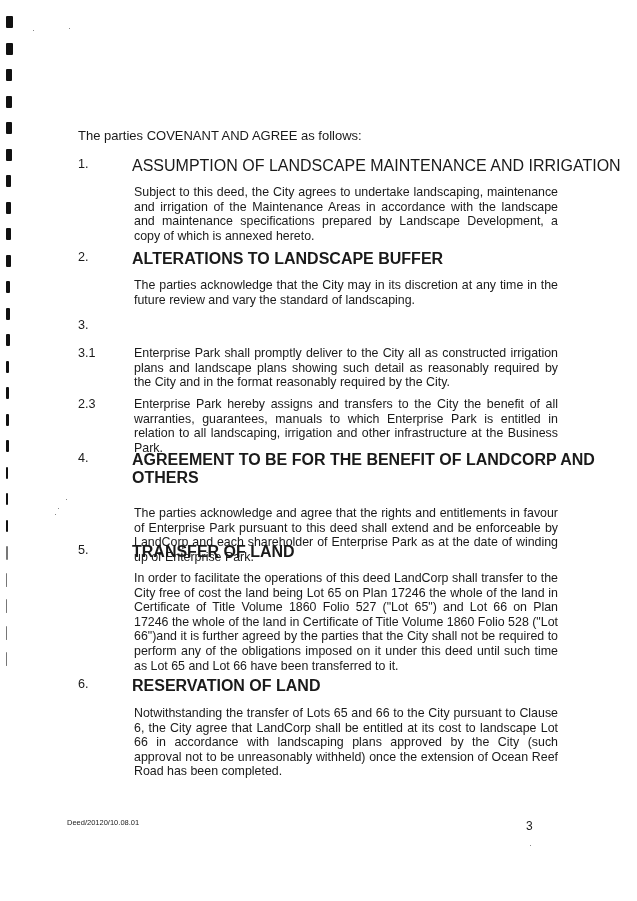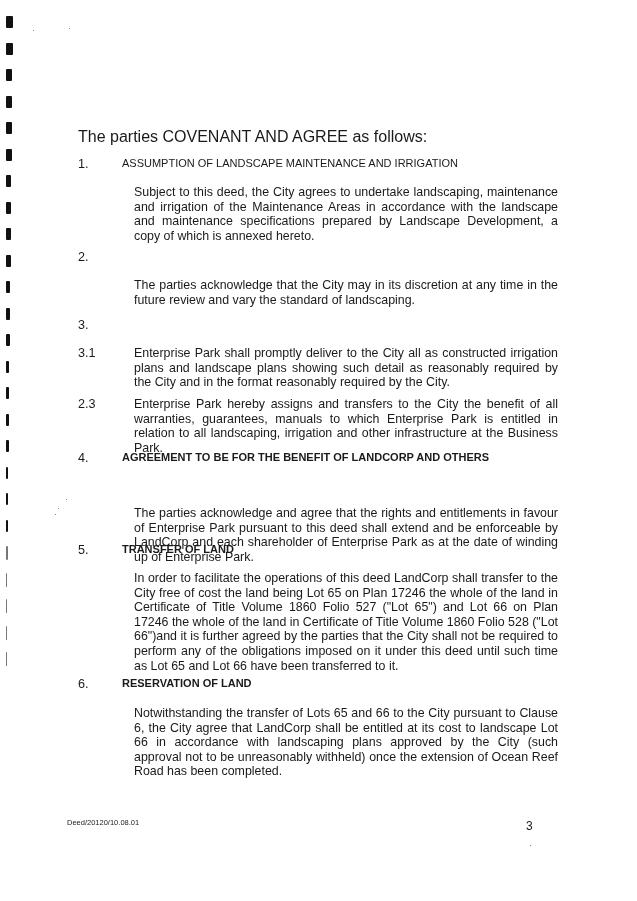--- a/index.html
+++ b/index.html
@@ -1,23 +1,23 @@
 <!DOCTYPE html>
 <html><head>
 <meta charset="utf-8">
 <style>
   html, body { margin: 0; padding: 0; background: #ffffff; }
   body { width: 637px; height: 901px; position: relative; overflow: hidden;
          font-family: "Liberation Sans", sans-serif; color: #1a1a1a; }
   .binding { position: absolute; left: 5px; top: 0; width: 12px; height: 700px; }
   .bind-mark { position: absolute; background: #111; border-radius: 1px; }
   .page { position: absolute; left: 0; top: 0; width: 637px; height: 901px; }
-  .intro { position: absolute; left: 78px; top: 128px; font-size: 16px; }
+  .intro { position: absolute; left: 78px; top: 128px; font-size: 13px; }
   .clause-num { position: absolute; left: 78px; font-size: 12.6px; }
-  .clause-head { position: absolute; left: 122px; font-size: 11px; }
+  .clause-head { position: absolute; left: 132px; font-size: 16px; }
   .clause-head.bold { font-weight: bold; }
   .para { position: absolute; left: 115px; width: 424px; font-size: 12.4px;
           line-height: 14.6px; text-align: justify; margin-left: 19px; }
   .footer-ref { position: absolute; left: 67px; top: 818px; font-size: 7.5px; color: #222; }
   .page-num { position: absolute; left: 526px; top: 819px; font-size: 12px; }
   .speck { position: absolute; background: #888; width: 1px; height: 1px; }
 </style>
 </head>
 <body>
 
@@ -51,20 +51,21 @@
       <div class="bind-mark" style="width: 1px; height: 14px; top: 652px; left: 1px; background: rgb(119, 119, 119);"></div>
     </div>
 
   <div class="intro">The parties COVENANT AND AGREE as follows:</div>
 
   <div class="clause-num" style="top:157px">1.</div>
   <div class="clause-head" style="top:157px">ASSUMPTION OF LANDSCAPE MAINTENANCE AND IRRIGATION</div>
   <div class="para" style="top:185px">Subject to this deed, the City agrees to undertake landscaping, maintenance and irrigation of the Maintenance Areas in accordance with the landscape and maintenance specifications prepared by Landscape Development, a copy of which is annexed hereto.</div>
 
   <div class="clause-num" style="top:250px">2.</div>
+  <div class="clause-head bold" style="top:250px">ALTERATIONS TO LANDSCAPE BUFFER</div>
   <div class="para" style="top:278px">The parties acknowledge that the City may in its discretion at any time in the future review and vary the standard of landscaping.</div>
 
   <div class="clause-num" style="top:318px">3.</div>
   <div class="clause-num" style="top:346px">3.1</div>
   <div class="para" style="top:346px">Enterprise Park shall promptly deliver to the City all as constructed irrigation plans and landscape plans showing such detail as reasonably required by the City and in the format reasonably required by the City.</div>
   <div class="clause-num" style="top:397px">2.3</div>
   <div class="para" style="top:397px">Enterprise Park hereby assigns and transfers to the City the benefit of all warranties, guarantees, manuals to which Enterprise Park is entitled in relation to all landscaping, irrigation and other infrastructure at the Business Park.</div>
 
   <div class="clause-num" style="top:451px">4.</div>
   <div class="clause-head bold" style="top:451px">AGREEMENT TO BE FOR THE BENEFIT OF LANDCORP AND OTHERS</div>

